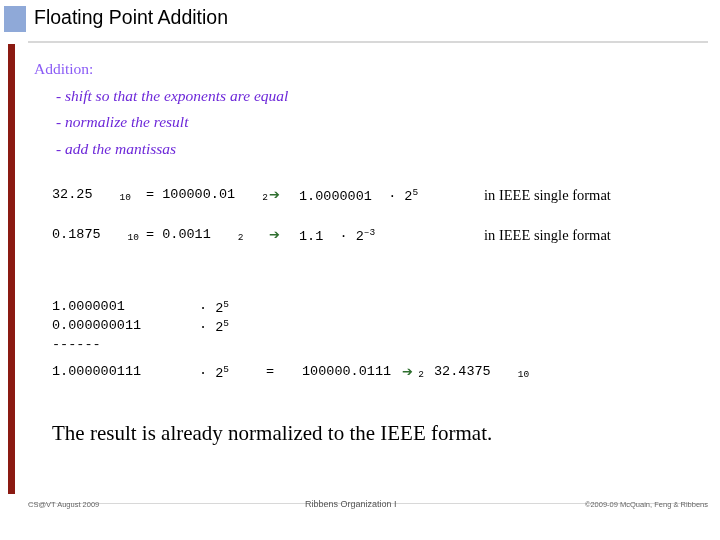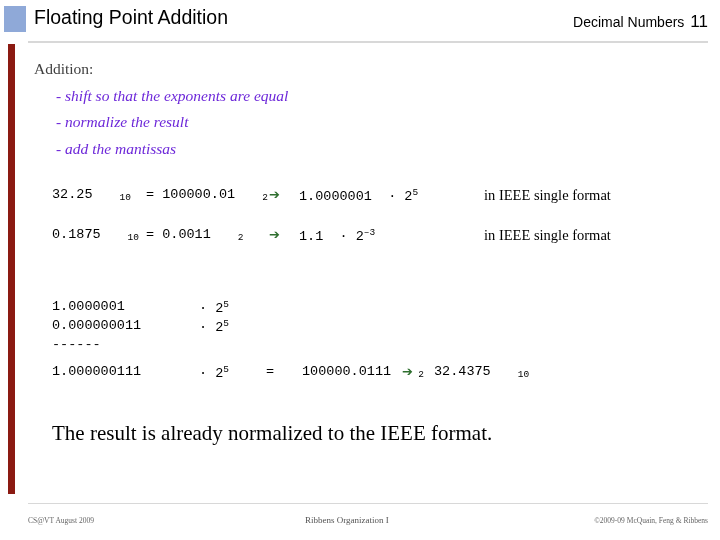--- a/index.html
+++ b/index.html
@@ -74,21 +74,21 @@
 
   
   .content {
     position: absolute;
     left: 34px;
     top: 56px;
     width: 670px;
   }
   .lead {
     font-size: 15.5px;
-    color: #404040;
+    color: #8b5cf6;
     line-height: 1.72;
   }
   .bullet {
     font-size: 15.5px;
     color: #6d28d9;
     line-height: 1.72;
     padding-left: 22px;
     font-style: italic;
   }
 
@@ -151,41 +151,38 @@
   .footer-rule {
     position: absolute;
     left: 28px;
     top: 503px;
     width: 680px;
     height: 1px;
     background: #d8d8d8;
   }
   .footer {
     position: absolute;
-    top: 512px;
+    top: 496px;
     left: 0;
     width: 720px;
     height: 22px;
-    font-family: Liberation Serif, serif;
+    font-family: Liberation Sans, sans-serif;
     font-size: 7.5px;
     color: #666666;
   }
   .footer-left  { position: absolute; left: 28px;  top: 4px; }
   .footer-mid   { position: absolute; left: 305px; top: 3px; font-size: 9px; color: #555; }
   .footer-right { position: absolute; right: 12px; top: 4px; }
 </style>
 </head>
 <body>
 
 <div class="header">
   <div class="header-square"></div>
   <div class="header-title">Floating Point Addition</div>
-  <div class="header-right">
-    <span>Decimal Numbers</span><span class="header-page">11</span>
-  </div>
   <div class="header-rule"></div>
 </div>
 
 <div class="left-bar"></div>
 
 <div class="content">
 
   <div class="lead">Addition:</div>
   <div class="bullet">-  shift so that the exponents are equal</div>
   <div class="bullet">-  normalize the result</div>

